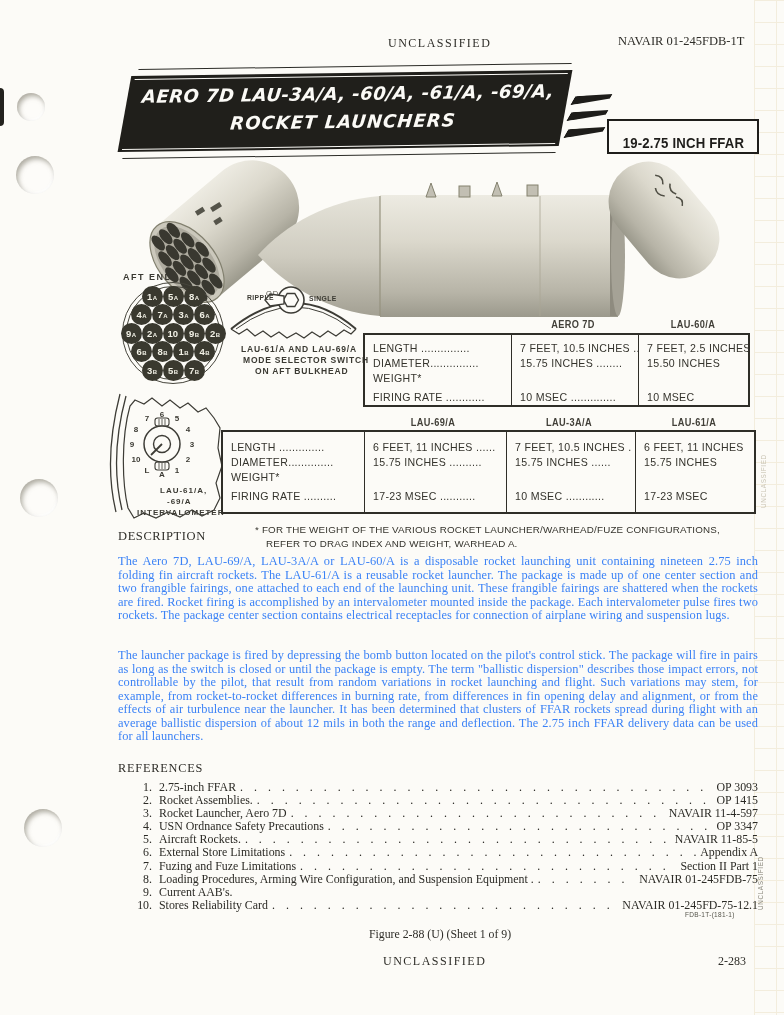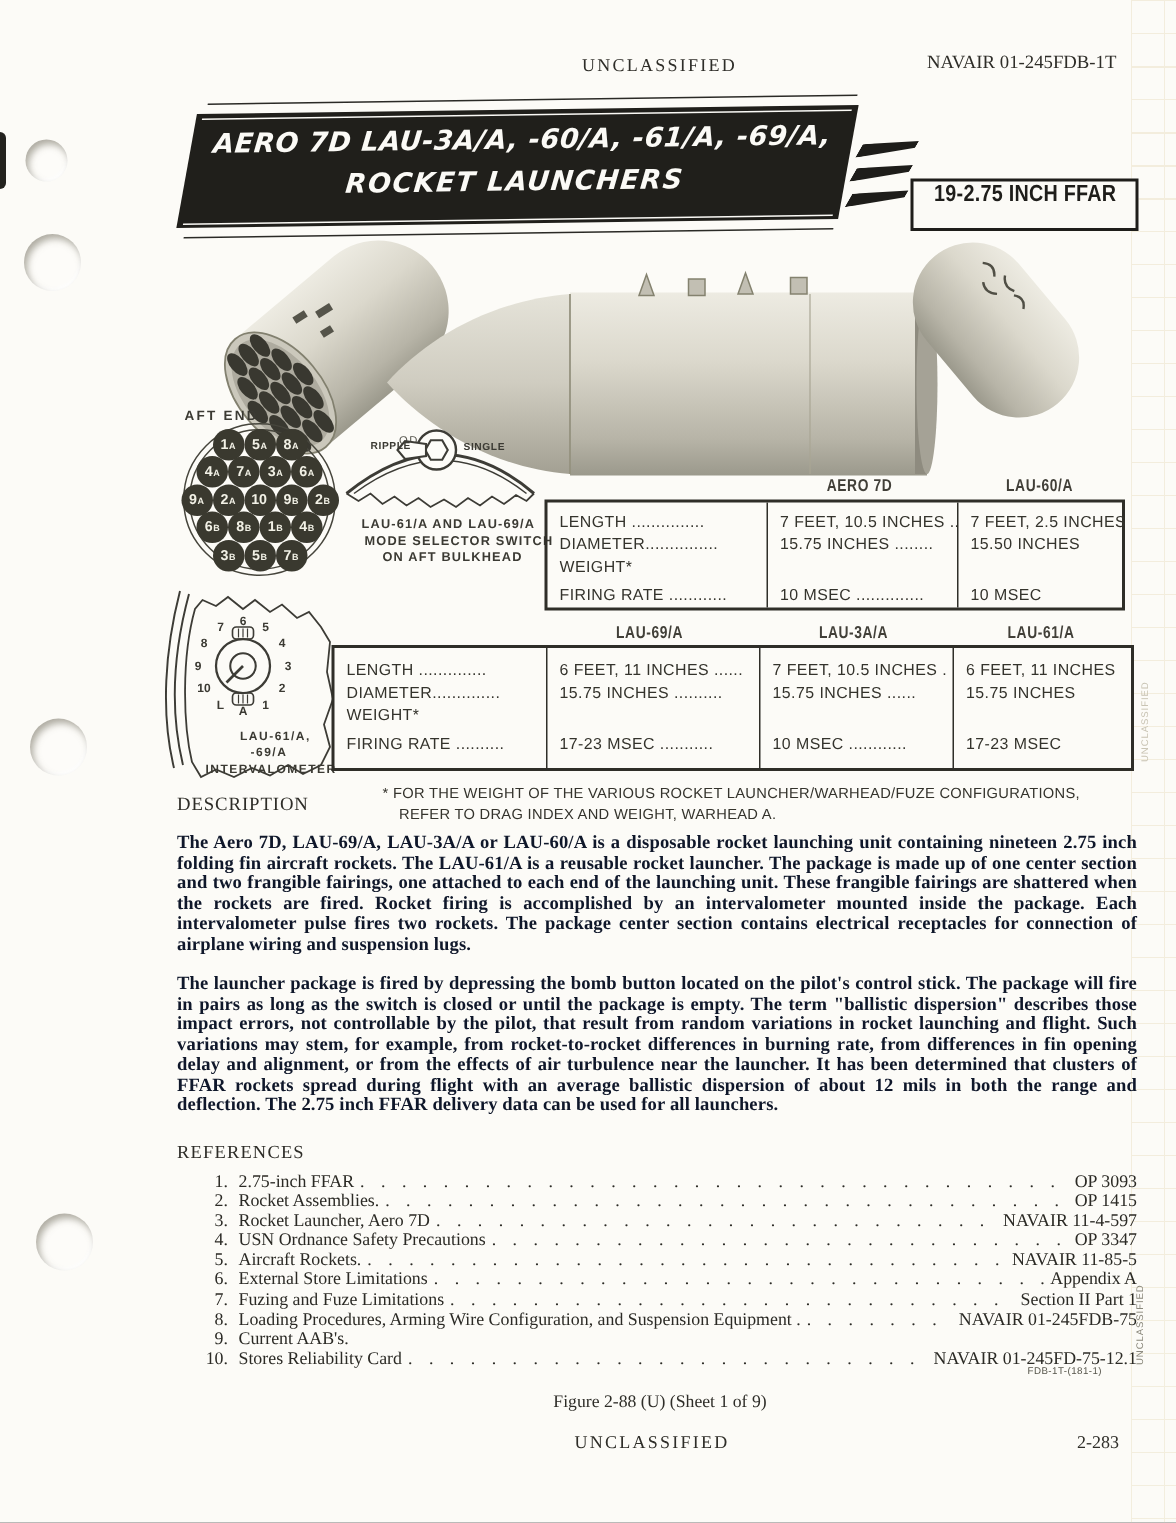--- a/index.html
+++ b/index.html
@@ -23,21 +23,21 @@
           border-top:1.5px solid #2a2a26;border-bottom:1.5px solid #2a2a26;}
   .banner::after{content:'';position:absolute;left:4px;right:4px;top:2.5px;bottom:2.5px;
           border-top:1px solid #fbfaf6;border-bottom:1px solid #fbfaf6;}
   .banner-text{position:absolute;left:0;right:0;text-align:center;color:#fbfaf6;
           font-family:"DejaVu Sans",sans-serif;font-style:italic;font-weight:bold;
           transform:skewX(5deg);white-space:nowrap;}
   .speed-dash{width:36px;height:9px;background:#1e1d1a;
           clip-path:polygon(0 0,100% 25%,100% 75%,0 100%);
           transform:skewX(-35deg) rotate(-7deg);}
   .ffar-box{left:607px;top:119px;width:148px;height:31px;border:2.5px solid #1e1d1a;
-          background:#fbfaf6;display:flex;align-items:flex-start;justify-content:center;}
+          background:#fbfaf6;display:flex;align-items:flex-end;justify-content:center;}
   .ffar-text{font-family:"Liberation Sans",sans-serif;font-weight:bold;font-size:15.5px;
           transform:scaleX(.85);letter-spacing:.2px;white-space:nowrap;color:#1e1d1a;}
   
   .ring-outer{left:122px;top:282px;width:100px;height:100px;border-radius:50%;
           border:1.8px solid #46453c;}
   .ring-inner{left:3px;top:3px;right:3px;bottom:3px;border-radius:50%;border:1px solid #46453c;position:absolute;}
   .tube{position:absolute;width:21px;height:21px;border-radius:50%;background:#3a392f;color:#f2f1e6;
         display:flex;align-items:center;justify-content:center;
         font:bold 9.5px "Liberation Sans",sans-serif;letter-spacing:0;}
   .tube .sub{font-size:6px;margin-top:3px;margin-left:.5px;font-weight:bold;}
@@ -46,21 +46,21 @@
   .cap{font-family:"Liberation Sans",sans-serif;font-weight:bold;color:#3b3a33;white-space:nowrap;}
   .ghead{font:bold 11.5px "Liberation Sans",sans-serif;letter-spacing:.5px;color:#413f38;
         white-space:nowrap;transform:translateX(-50%) scaleX(.8);}
   .tbox{border:2px solid #2f2e28;background:transparent;}
   .vline{position:absolute;top:0;bottom:0;width:1.5px;background:#2f2e28;}
   .tcol{position:absolute;top:0;padding:6px 0 0 8px;}
   .tcell{font:10.6px "Liberation Sans",sans-serif;letter-spacing:.3px;color:#34332c;
         white-space:nowrap;overflow:hidden;height:15px;line-height:15px;}
   .tcell.gap{margin-top:4px;}
   .body-par{width:640px;text-align:justify;font-size:12.4px;line-height:13.5px;
-        letter-spacing:.1px;color:#0f172a;font-weight:bold;}
+        letter-spacing:.1px;color:#3b82f6;}
   .ref-row{display:flex;align-items:baseline;height:13.1px;font-size:11.9px;color:#2b2a25;}
   .ref-num{width:26px;text-align:right;flex:none;}
   .ref-title{margin-left:7px;white-space:nowrap;flex:none;}
   .ref-leader{flex:1;overflow:hidden;white-space:nowrap;letter-spacing:4px;margin:0 4px;}
   .ref-val{flex:none;white-space:nowrap;}
   .no-ref .ref-leader{visibility:hidden;}
   .vert-text{transform:rotate(-90deg);transform-origin:0 0;
         font:6.4px "Liberation Sans",sans-serif;letter-spacing:.6px;white-space:nowrap;}
 </style>
 </head>

